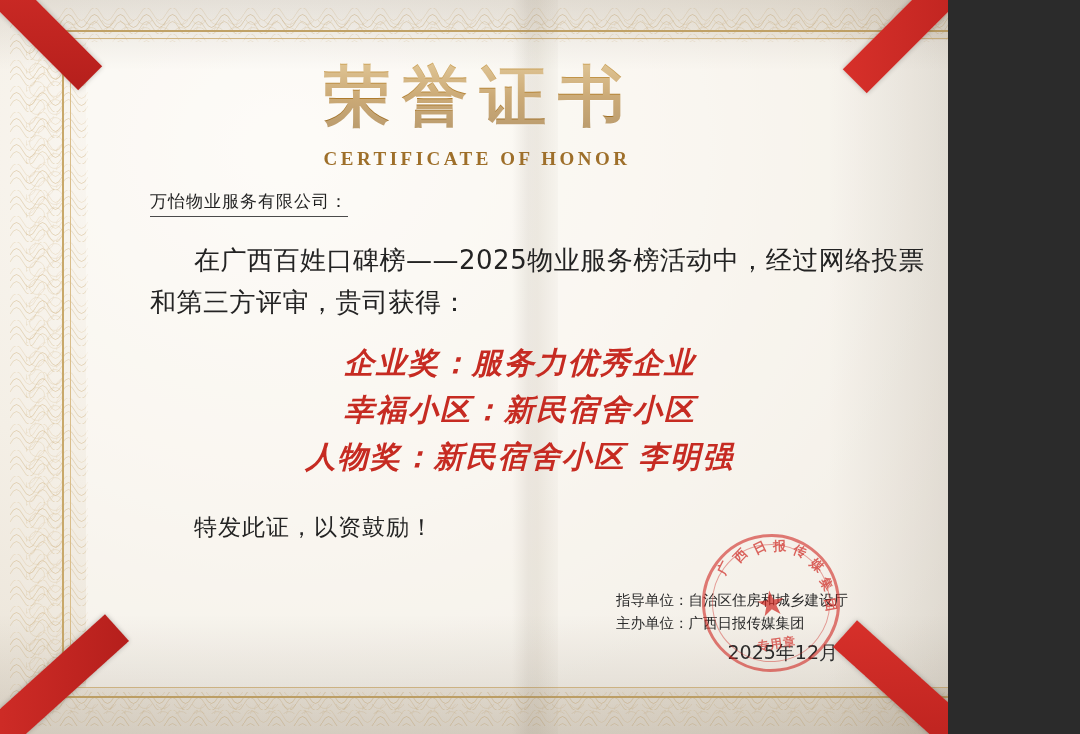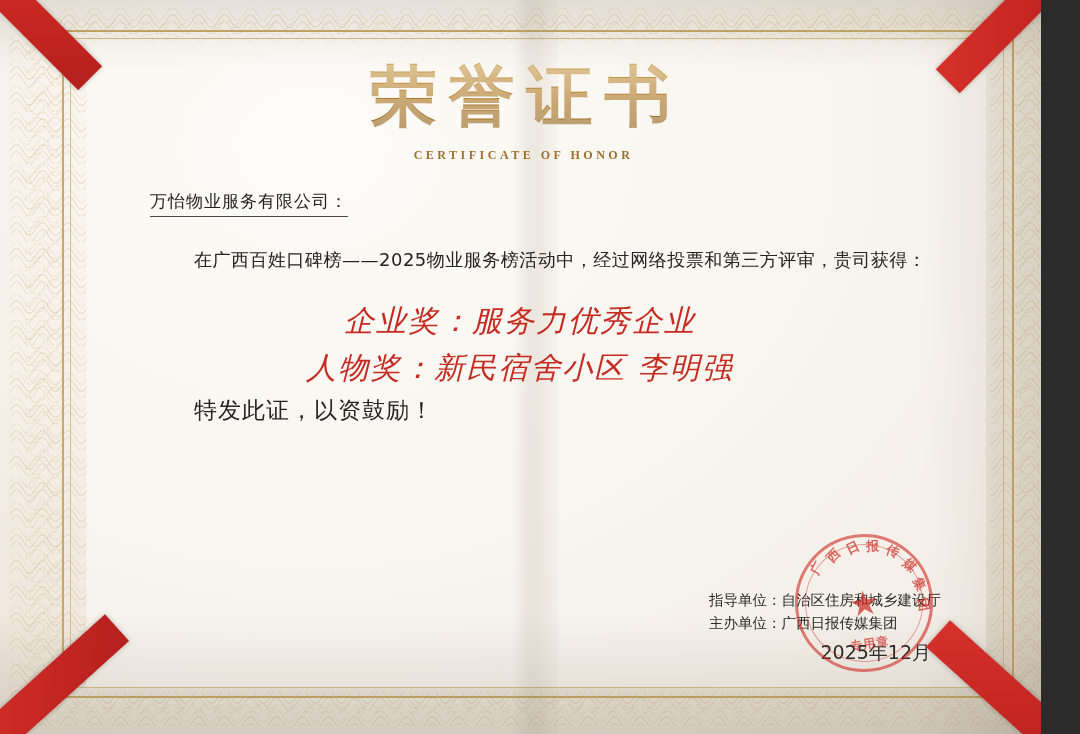--- a/index.html
+++ b/index.html
@@ -2,21 +2,21 @@
 <html><head>
 <meta charset="utf-8">
 <style>
   html, body {
     margin: 0;
     padding: 0;
     background: #2b2b2b;
   }
   #page {
     position: relative;
-    width: 1041px;
+    width: 948px;
     height: 734px;
     overflow: hidden;
     font-family: "Liberation Sans", sans-serif;
     background: #ffffff;
   }
 
   
   .paper {
     position: absolute;
     inset: 0;
@@ -123,21 +123,21 @@
     background: linear-gradient(to bottom, #d8b26a 0%, #b07d2e 50%, #8d5f1d 100%);
     -webkit-background-clip: text;
     background-clip: text;
     -webkit-text-fill-color: transparent;
     text-shadow: 0 1px 0 rgba(255,255,255,0.35);
     padding-left: 12px;
   }
   .title-en {
     margin-top: 6px;
     font-family: "Liberation Serif", serif;
-    font-size: 12px;
+    font-size: 19px;
     font-weight: bold;
     letter-spacing: 3.5px;
     color: #9e6f2a;
     padding-left: 6px;
   }
 
   
   .body-block {
     position: absolute;
     left: 150px;
@@ -149,44 +149,44 @@
   .recipient {
     font-size: 17px;
     letter-spacing: 1px;
     display: inline-block;
     border-bottom: 1.5px solid #4a4a4a;
     padding-bottom: 3px;
     color: #1f1f1f;
   }
   .para {
     margin-top: 22px;
-    font-size: 18px;
+    font-size: 26px;
     line-height: 42px;
     letter-spacing: 0.5px;
     color: #232323;
     width: 790px;
   }
   .para .indent { display:inline-block; width: 44px; }
 
   .awards {
     margin-top: 16px;
   }
   .award-line {
     font-family: "DejaVu Serif", "Liberation Serif", serif;
     font-size: 30px;
-    font-weight: normal;
+    font-weight: bold;
     color: #c62b22;
     letter-spacing: 2px;
     line-height: 47px;
     text-align: center;
     padding-right: 60px;
     font-style: italic;
   }
   .closing {
-    margin-top: 4px;
+    margin-top: 32px;
     font-size: 23px;
     letter-spacing: 1px;
     color: #232323;
     padding-left: 44px;
   }
 
   
   .units {
     position: absolute;
     right: 100px;
@@ -298,20 +298,21 @@
     <div class="title-cn">荣誉证书</div>
     <div class="title-en">CERTIFICATE OF HONOR</div>
   </div>
 
   <div class="body-block">
     <div class="recipient">万怡物业服务有限公司：</div>
     <div class="para"><span class="indent"></span><span>在广西百姓口碑榜——2025物业服务榜活动中，经过网络投票和第三方评审，贵司获得：</span></div>
 
     <div class="awards">
       <div class="award-line">企业奖：服务力优秀企业</div>
+      <div class="award-line">幸福小区：新民宿舍小区</div>
       <div class="award-line">人物奖：新民宿舍小区  李明强</div>
     </div>
 
     <div class="closing">特发此证，以资鼓励！</div>
   </div>
 
   <div class="units">
     <div>指导单位：自治区住房和城乡建设厅</div>
     <div>主办单位：广西日报传媒集团</div>
     <div class="date">2025年12月</div>

